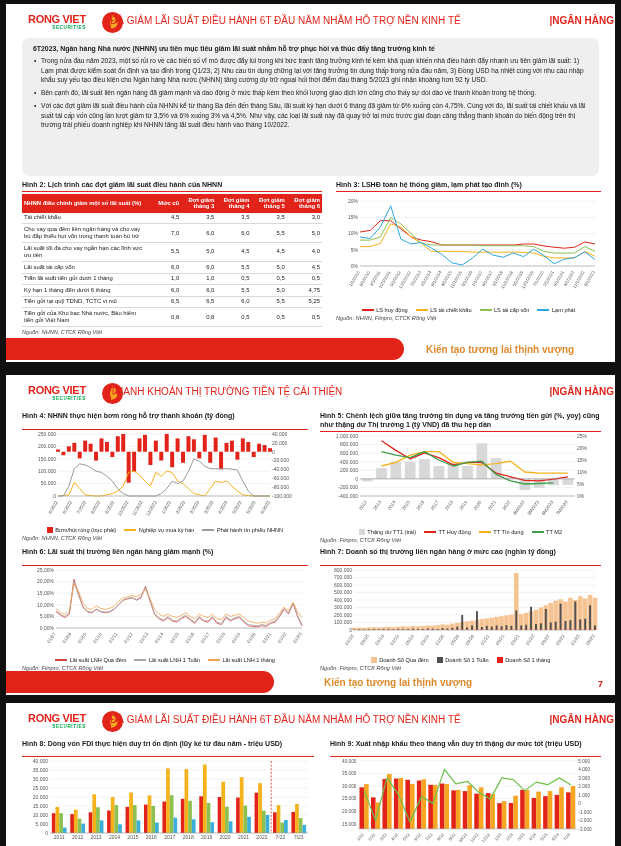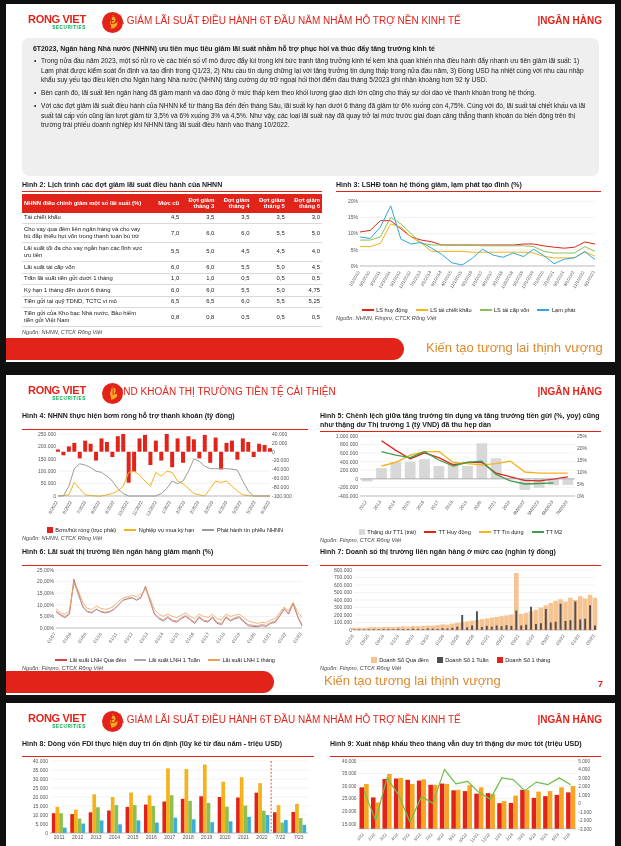--- a/index.html
+++ b/index.html
@@ -10,21 +10,21 @@
   #s2{top:375px;height:320px}
   #s3{top:703px;height:143px}
 
   .hdr{position:absolute;top:6px;left:0;right:0;height:30px}
   .brand{position:absolute;left:22px;top:2px;display:flex;align-items:center;gap:16px}
   .wordmark{display:flex;flex-direction:column;align-items:flex-end;line-height:1}
   .wm-top{color:#E2231A;font-weight:bold;font-size:11px;letter-spacing:-0.3px}
   .wm-sub{color:#00A551;font-weight:bold;font-size:4.6px;letter-spacing:0.6px;margin-top:1px}
   .phoenix{width:21px;height:21px}
   .stitle{position:absolute;left:104px;top:5px;color:#E2231A;font-weight:normal;font-size:10px;white-space:nowrap}
-  .sector{position:absolute;right:13px;top:5px;color:#E2231A;font-weight:bold;font-size:10px}
+  .sector{position:absolute;right:1px;top:5px;color:#E2231A;font-weight:bold;font-size:10px}
 
   .txtbox{position:absolute;left:16px;right:16px;top:34px;height:138px;background:#EFEFEF;
           border-radius:7px;padding:7px 11px;box-sizing:border-box}
   .txtbox h4{margin:0 0 4px 0;font-size:6.9px}
   .bullets{margin:0;padding:0;list-style:none}
   .bullets li{font-size:6.6px;line-height:1.45;margin-bottom:3.5px;position:relative;padding-left:8px}
   .bullets li::before{content:"\2022";position:absolute;left:1px}
 
   .figrow1{position:absolute;top:176px;left:16px;right:14px;display:flex;gap:14px}
   .fcol-l{width:300px;flex:none}
@@ -48,21 +48,21 @@
   .figgrid{position:absolute;top:36px;left:16px;right:14px;display:grid;grid-template-columns:286px 1fr;column-gap:12px;row-gap:4px}
   .figrow3{position:absolute;top:36px;left:16px;right:14px;display:flex;gap:16px}
   .figrow3 .f8{width:292px;flex:none}
   .figrow3 .f9{flex:1;min-width:0}
 
   svg.chart{display:block;width:100%;font-family:"Liberation Sans",sans-serif}
 
   .footband{position:absolute;bottom:2px;left:0;height:22px;background:#E2231A;border-radius:0 12px 12px 0}
   #s1 .footband{width:398px}
   #s2 .footband{width:268px}
-  .motto{position:absolute;bottom:7px;font-weight:normal;font-size:13px;color:#DD8A2E;white-space:nowrap}
+  .motto{position:absolute;bottom:7px;font-weight:bold;font-size:10px;color:#DD8A2E;white-space:nowrap}
   #s1 .motto{left:420px}
   #s2 .motto{left:318px}
   .pagenum{position:absolute;right:12px;bottom:6px;color:#E2231A;font-weight:bold;font-size:9.5px}
 </style>
 </head>
 <body>
 
 <section class="slide" id="s1">
   <div class="hdr">
     <div class="brand">
@@ -249,21 +249,21 @@
         <span class="wm-top">RONG VIET</span>
         <span class="wm-sub">SECURITIES</span>
       </span>
       <span class="phoenix">
         <svg viewBox="0 0 21 21" width="21" height="21">
             <circle cx="10.5" cy="10.5" r="10.5" fill="#E2231A"></circle>
             <path d="M10.5 3.2 C14.5 5 14.8 9.2 11.6 11.2 C14.6 11.4 16 9.4 16 9.4 C16 13.5 13 16.6 8.4 16.6 C10.6 14.4 7.2 12.4 8.3 9.4 C9.2 7 9.4 5.2 10.5 3.2 Z" fill="#F7A823"></path>
           </svg>
       </span>
     </div>
-    <div class="stitle">TDND KHOẢN THỊ TRƯỜNG TIỀN TỆ CẢI THIỆN</div>
+    <div class="stitle">THANH KHOẢN THỊ TRƯỜNG TIỀN TỆ CẢI THIỆN</div>
     <div class="sector">|NGÂN HÀNG</div>
   </div>
 
   <div class="figgrid">
     <div>
       <div class="ftitle">Hình 4: NHNN thực hiện bơm ròng hỗ trợ thanh khoản (tỷ đồng)</div>
       <svg class="chart" viewBox="0 0 286 94">
           <line x1="36" y1="2" x2="248" y2="2" stroke="#e4e4e4" stroke-width="0.5"></line>
           <text x="34" y="3.8" text-anchor="end" font-size="5" fill="#555">250.000</text>
           <line x1="36" y1="14.4" x2="248" y2="14.4" stroke="#e4e4e4" stroke-width="0.5"></line>

